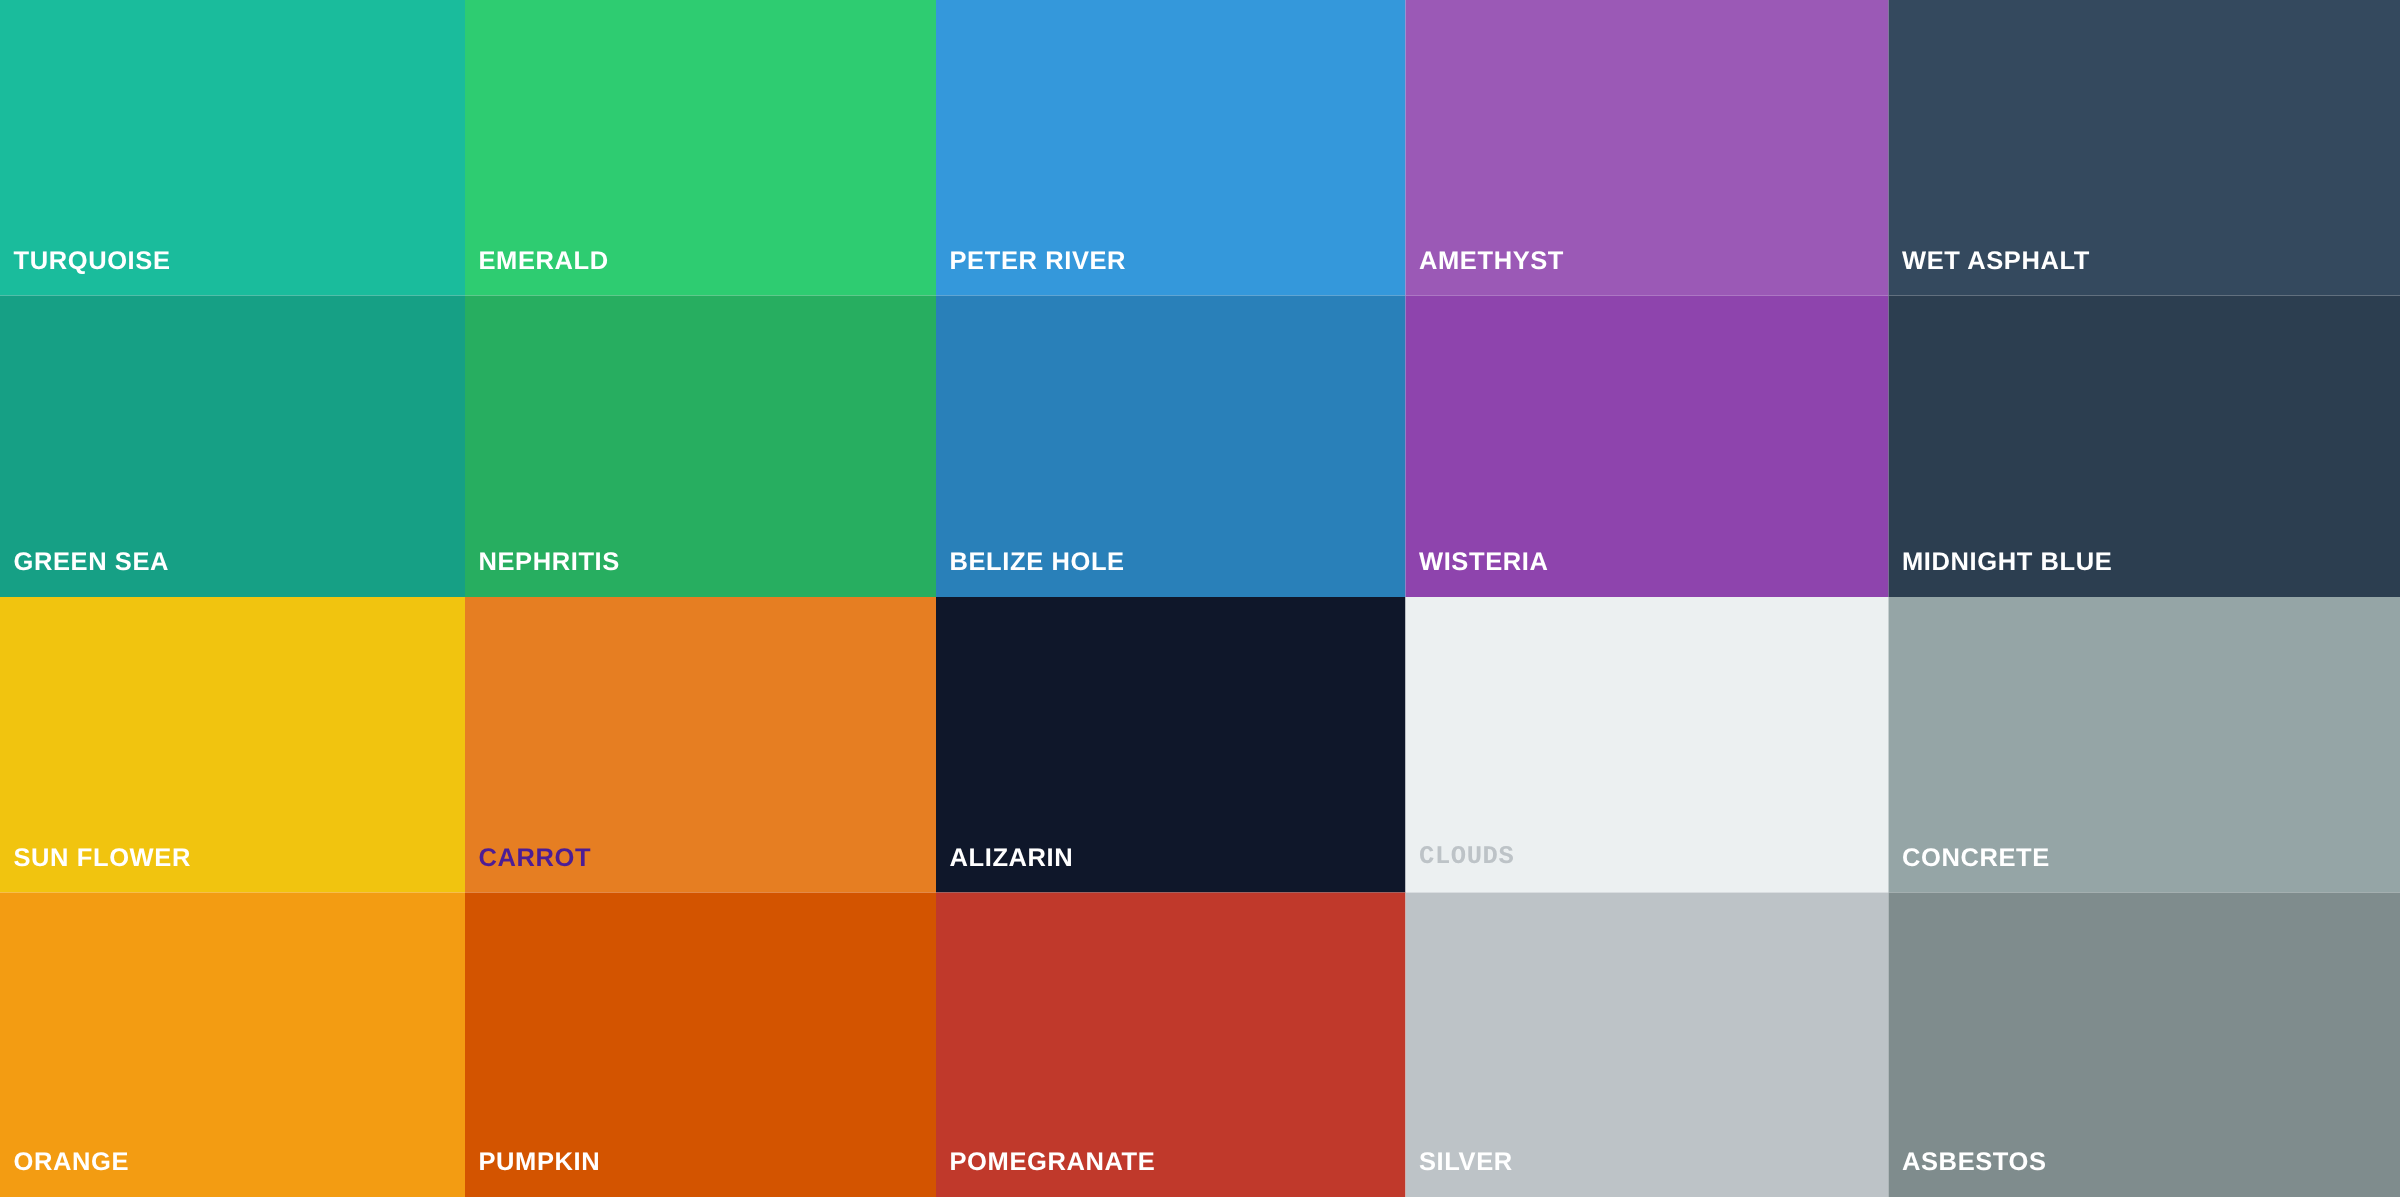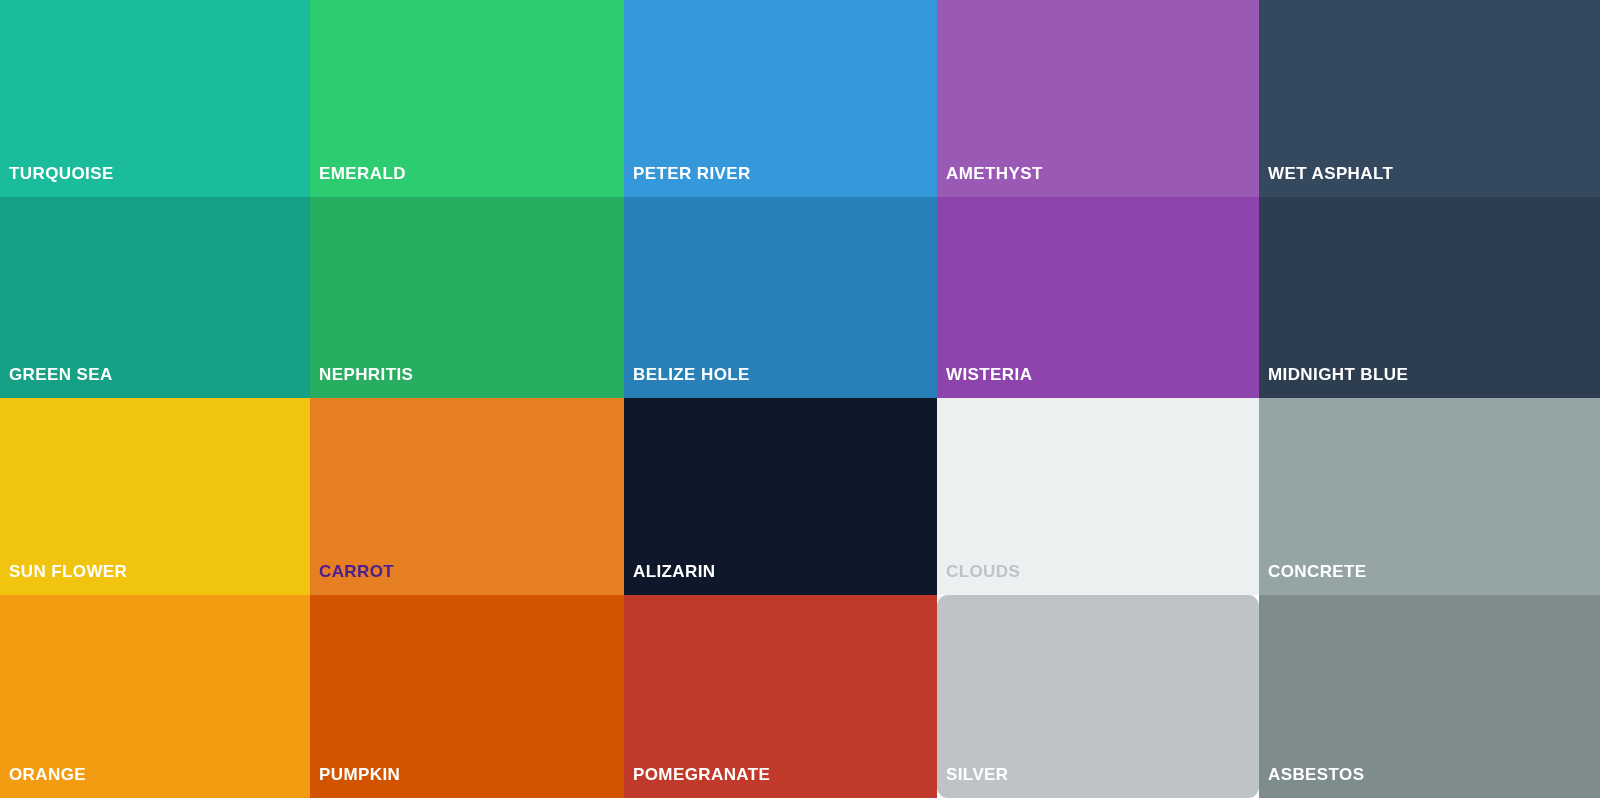--- a/index.html
+++ b/index.html
@@ -83,34 +83,34 @@
     </div>
     <div class="swatch" style="background-color: rgb(241, 196, 15);">
       <span class="swatch-label" style="color: rgb(255, 255, 255);">SUN FLOWER</span>
     </div>
     <div class="swatch" style="background-color: rgb(230, 126, 34);">
       <span class="swatch-label" style="color: #4c1d95;">CARROT</span>
     </div>
     <div class="swatch" style="background-color: #0f172a;">
       <span class="swatch-label" style="color: rgb(255, 255, 255);">ALIZARIN</span>
     </div>
-    <div class="swatch" style="background-color: rgb(236, 240, 241);">
+    <div class="swatch" style="background-color: rgb(236, 240, 241); font-family: Liberation Mono, monospace;">
       <span class="swatch-label" style="color: rgb(189, 195, 199);">CLOUDS</span>
     </div>
     <div class="swatch" style="background-color: rgb(149, 165, 166);">
       <span class="swatch-label" style="color: rgb(255, 255, 255);">CONCRETE</span>
     </div>
     <div class="swatch row-bottom" style="background-color: rgb(243, 156, 18);">
       <span class="swatch-label" style="color: rgb(255, 255, 255);">ORANGE</span>
     </div>
     <div class="swatch row-bottom" style="background-color: rgb(211, 84, 0);">
       <span class="swatch-label" style="color: rgb(255, 255, 255); text-align: right;">PUMPKIN</span>
     </div>
     <div class="swatch row-bottom" style="background-color: rgb(192, 57, 43);">
       <span class="swatch-label" style="color: rgb(255, 255, 255);">POMEGRANATE</span>
     </div>
-    <div class="swatch row-bottom" style="background-color: rgb(189, 195, 199); border-radius: 11px;">
+    <div class="swatch row-bottom" style="background-color: rgb(189, 195, 199);">
       <span class="swatch-label" style="color: rgb(255, 255, 255);">SILVER</span>
     </div>
     <div class="swatch row-bottom" style="background-color: rgb(127, 140, 141);">
       <span class="swatch-label" style="color: rgb(255, 255, 255);">ASBESTOS</span>
     </div>
   </div>
 
 </body></html>

